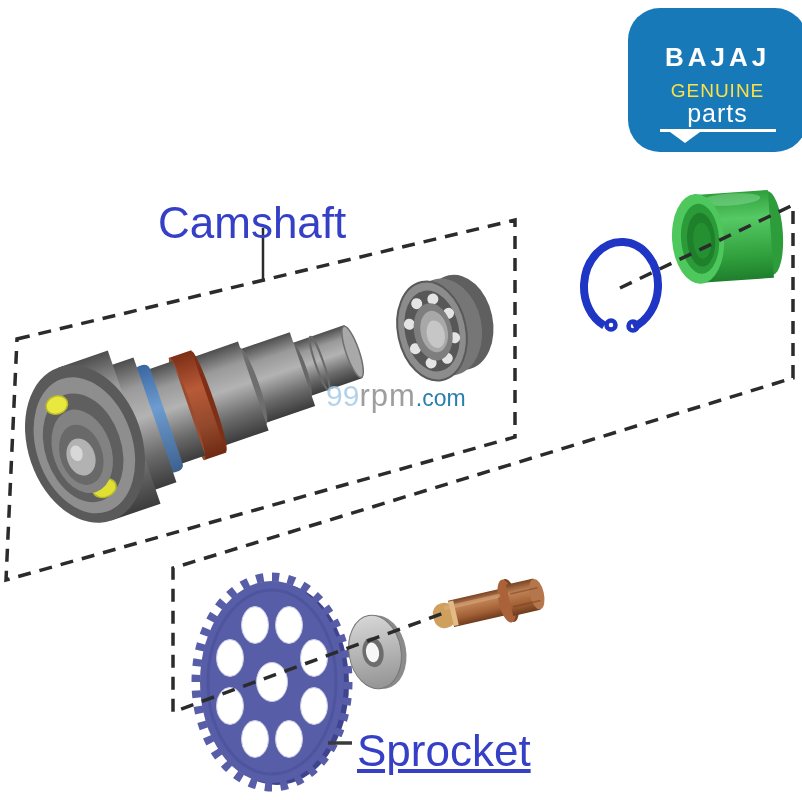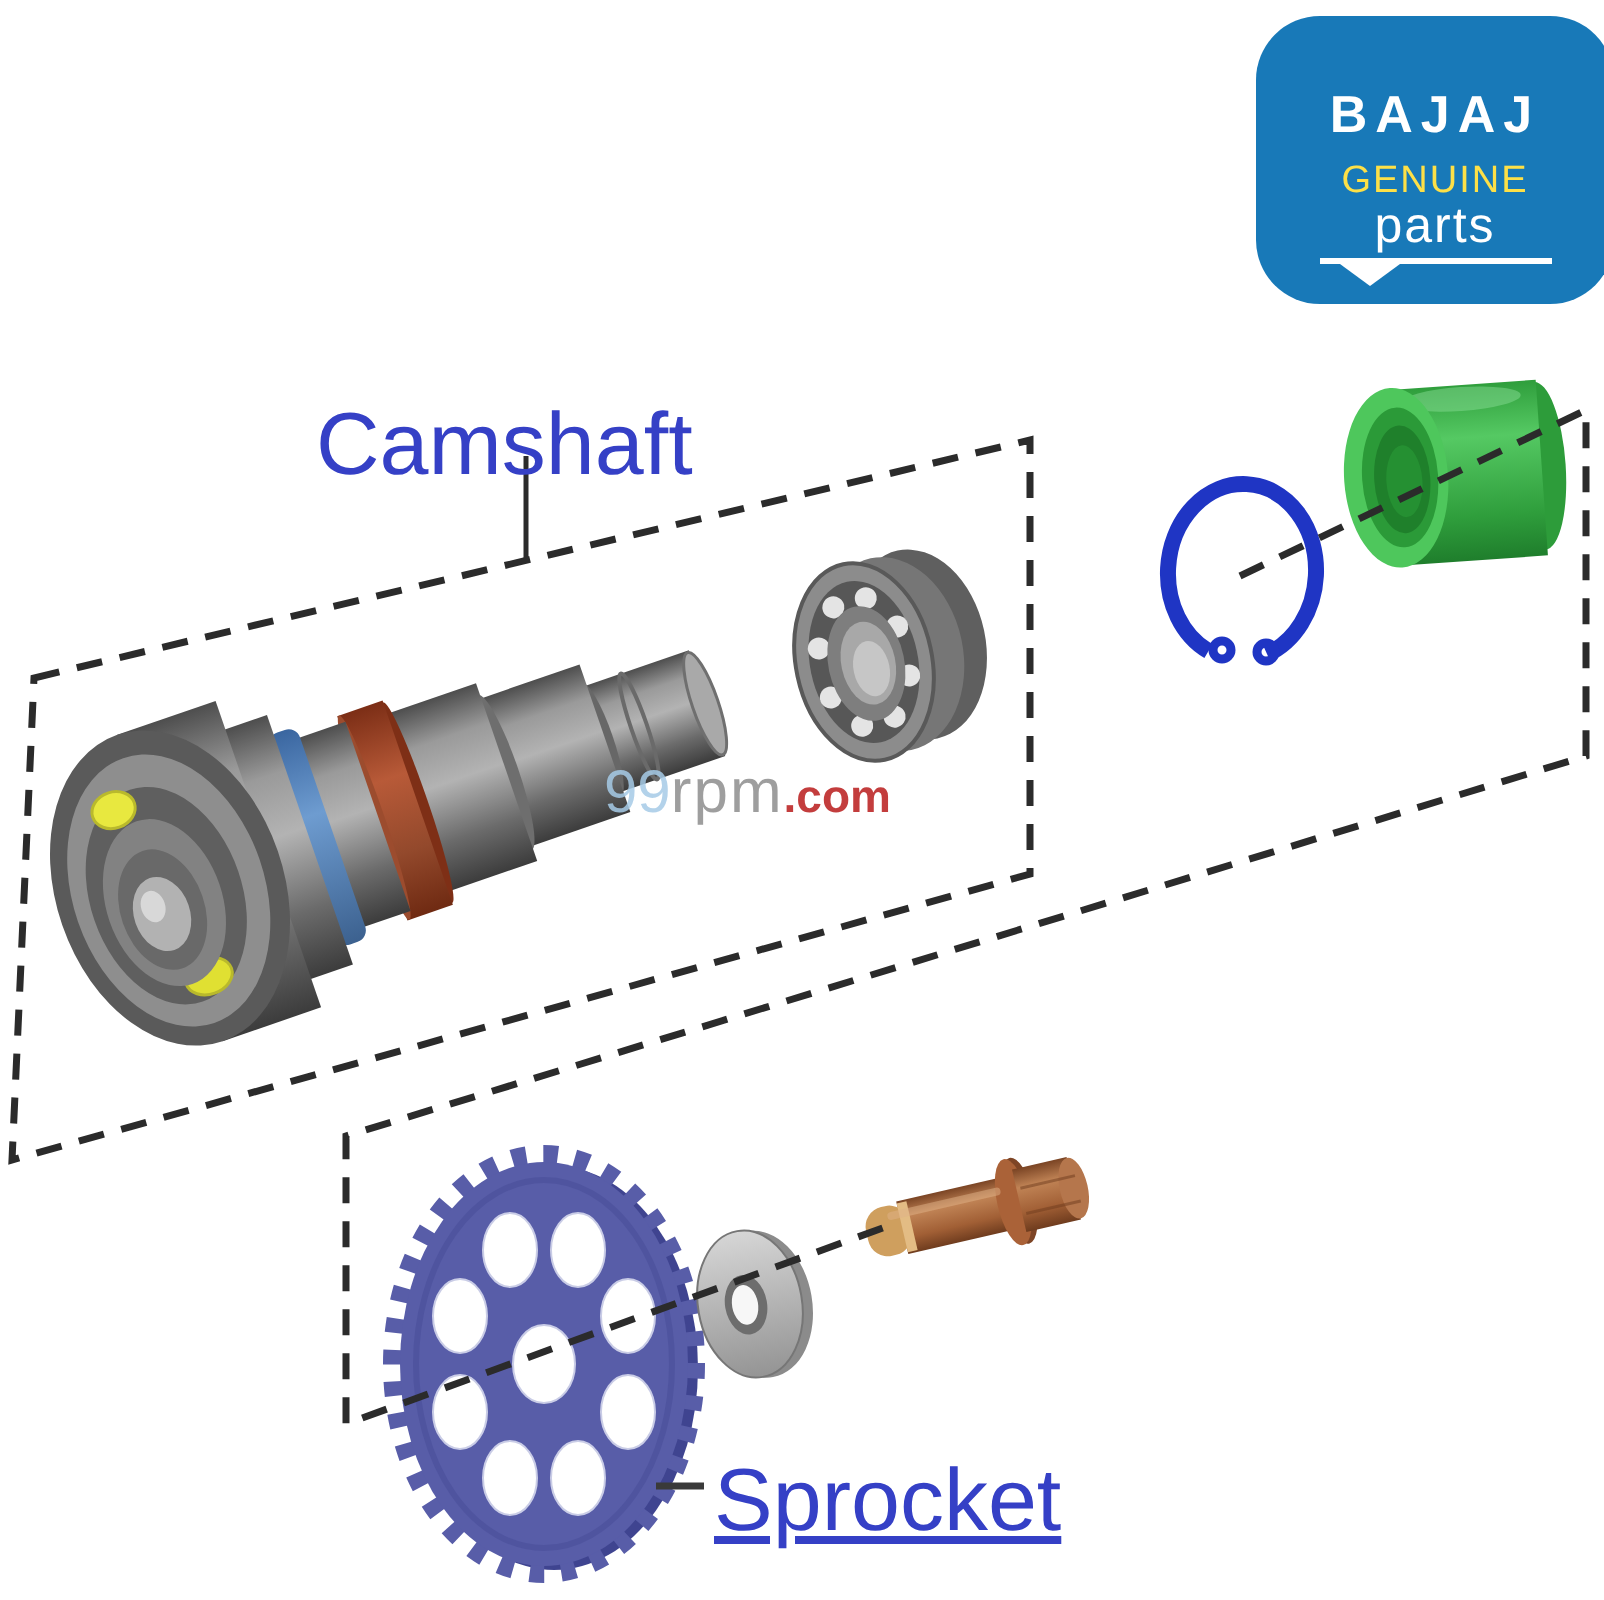--- a/index.html
+++ b/index.html
@@ -14,23 +14,23 @@
     position:absolute;color:#3540c6;z-index:5;
     font-size:44px;line-height:1;letter-spacing:0px;
   }
   #camshaft-label{left:158px;top:201px;}
   #sprocket-label{left:357px;top:729px;text-decoration:underline;}
 
   .watermark{
     position:absolute;left:302px;top:380px;z-index:4;
     white-space:nowrap;opacity:.85;line-height:1;
   }
-  .wm-num{font-size:30px;font-weight:400;color:#a6cbe7;}
+  .wm-num{font-size:30px;font-weight:400;color:#a6cbe7;margin-left:24px;}
   .wm-rpm{font-size:31px;font-weight:400;color:#8e8e8e;letter-spacing:1px;}
-  .wm-dom{font-size:23px;font-weight:700;color:#b91c1c;}
+  .wm-dom{font-size:23px;font-weight:400;color:#0369a1;}
 
   #logo{
     position:absolute;left:628px;top:8px;width:179px;height:144px;z-index:6;
     background:#1879b8;border-radius:32px;color:#ffffff;text-align:center;
   }
   .logo-brand{margin-top:34px;font-size:26px;font-weight:700;letter-spacing:4px;}
   .logo-genuine{margin-top:7px;font-size:19px;font-weight:400;letter-spacing:1px;color:#fde047;}
   .logo-parts{margin-top:-3px;font-size:25px;font-weight:400;letter-spacing:1px;}
   .logo-underline{position:relative;margin:1px auto 0;width:116px;height:3px;background:#ffffff;}
   .logo-underline::after{

